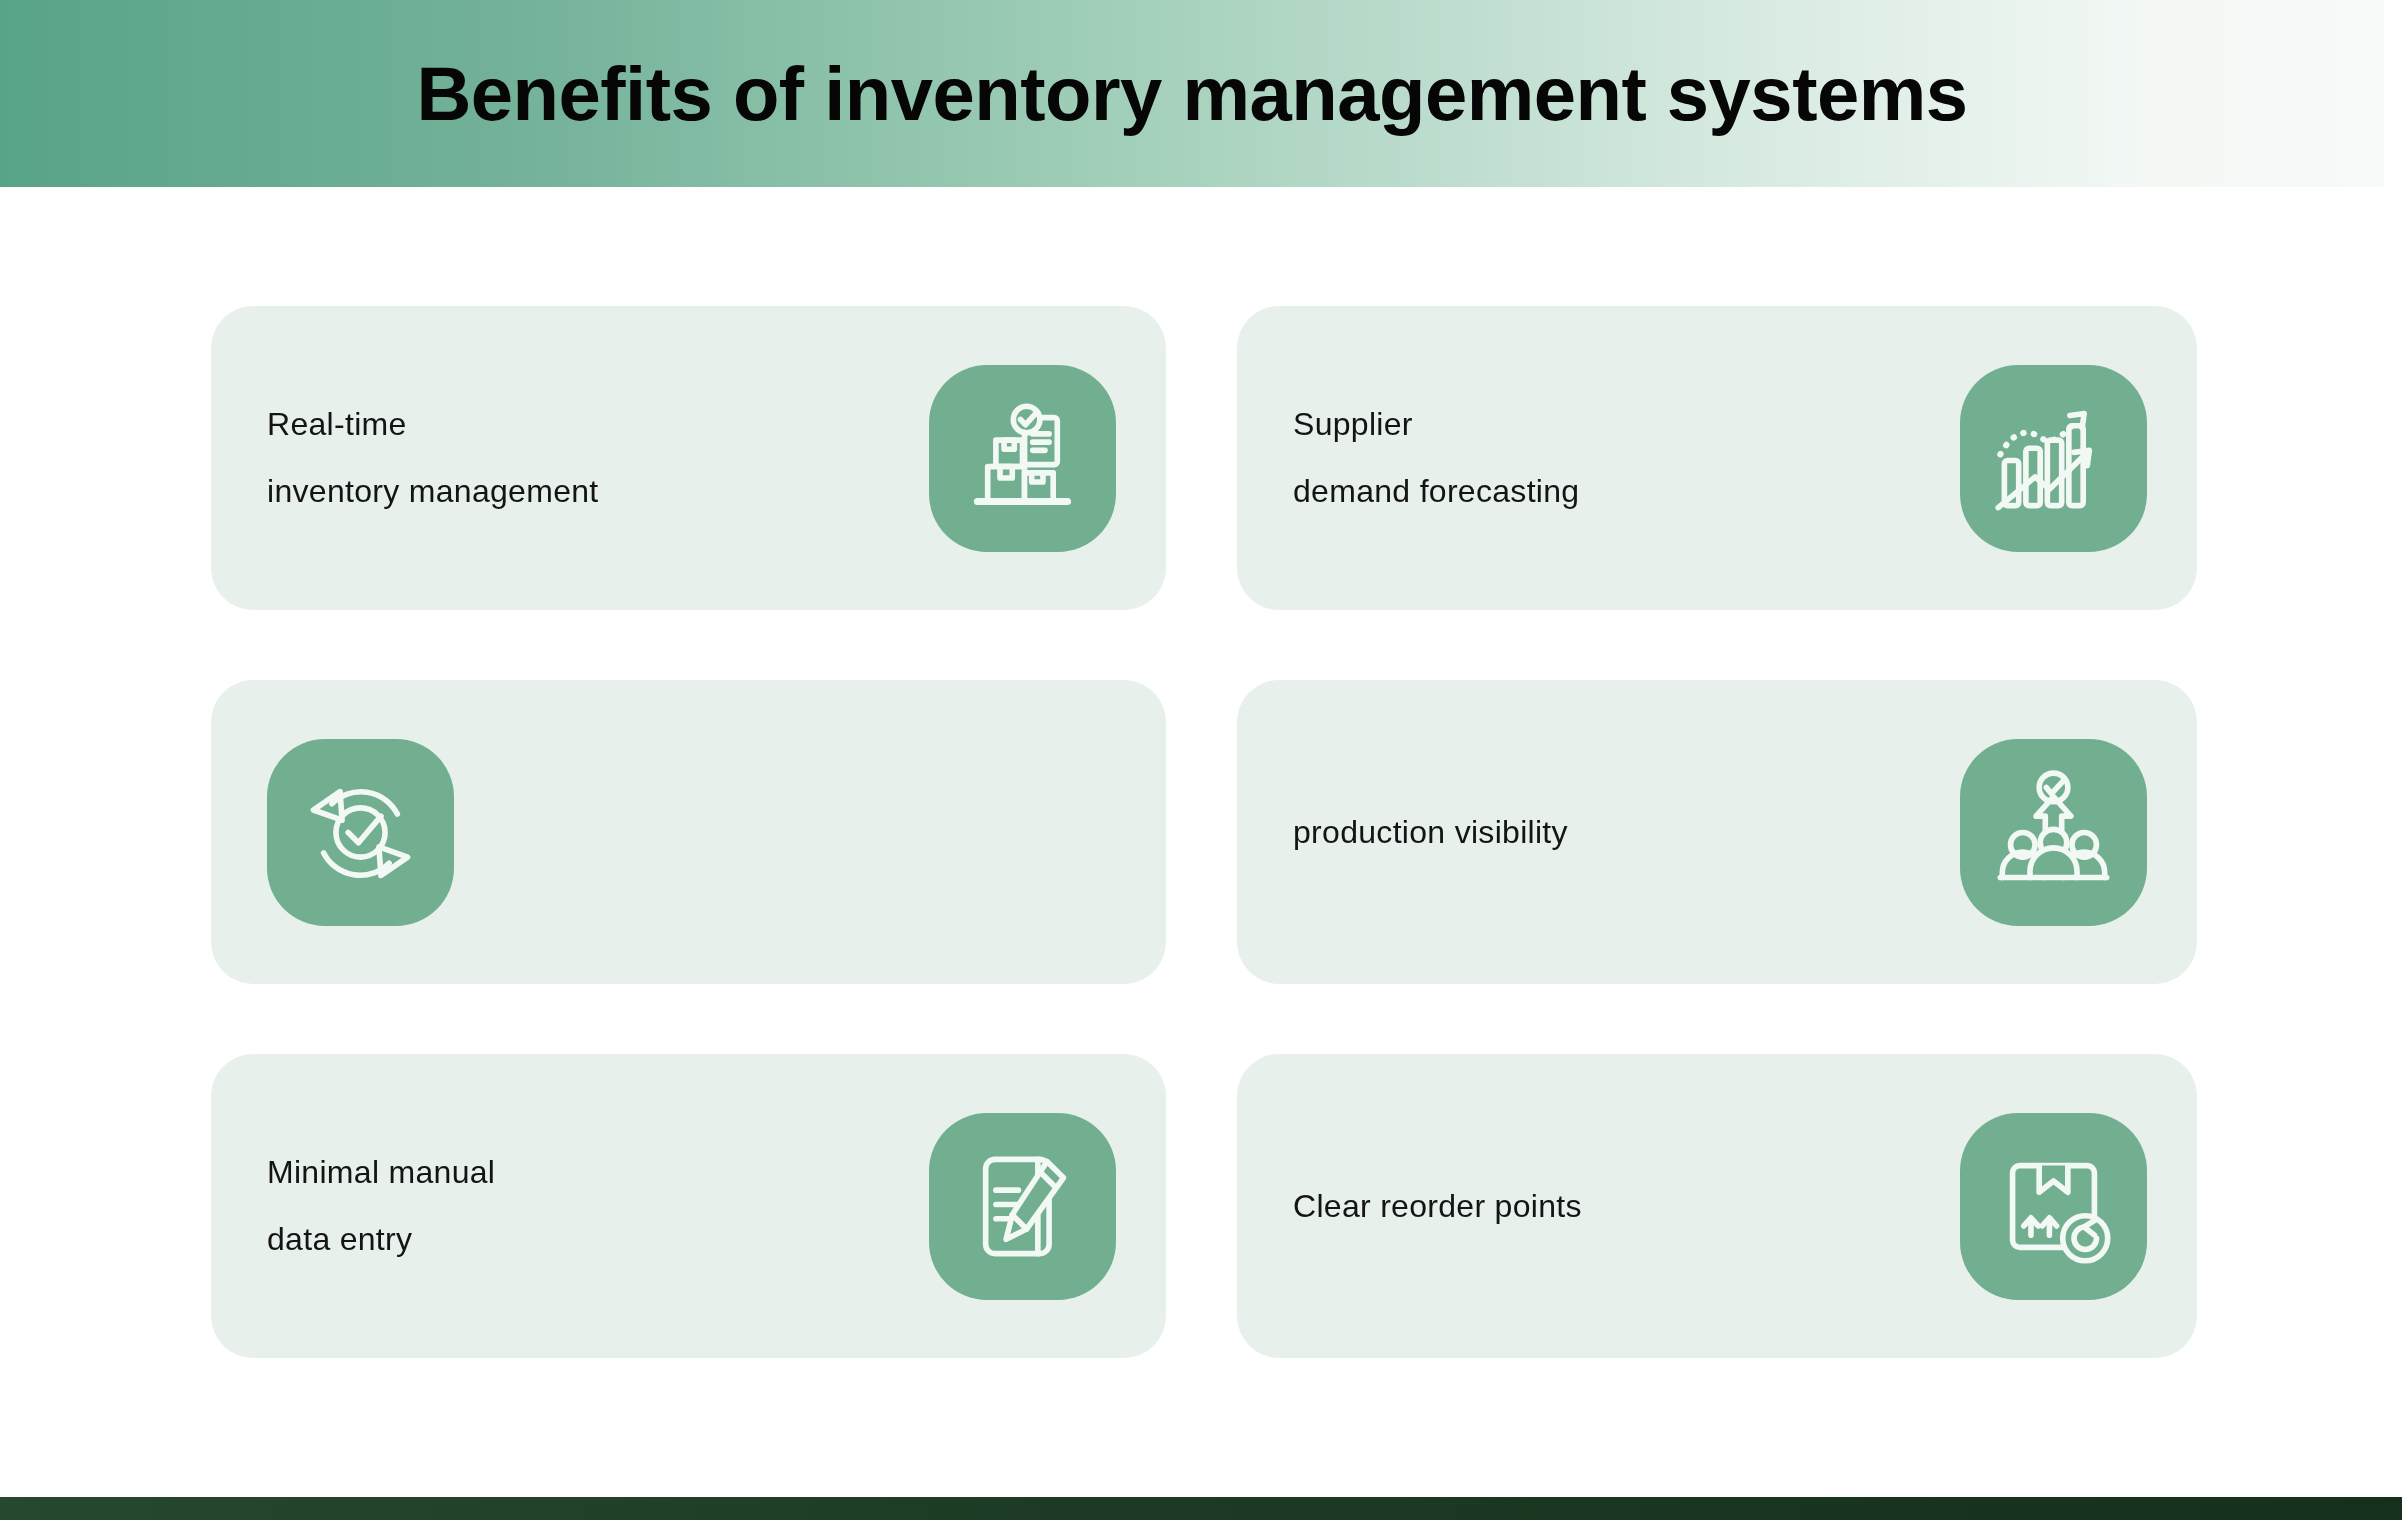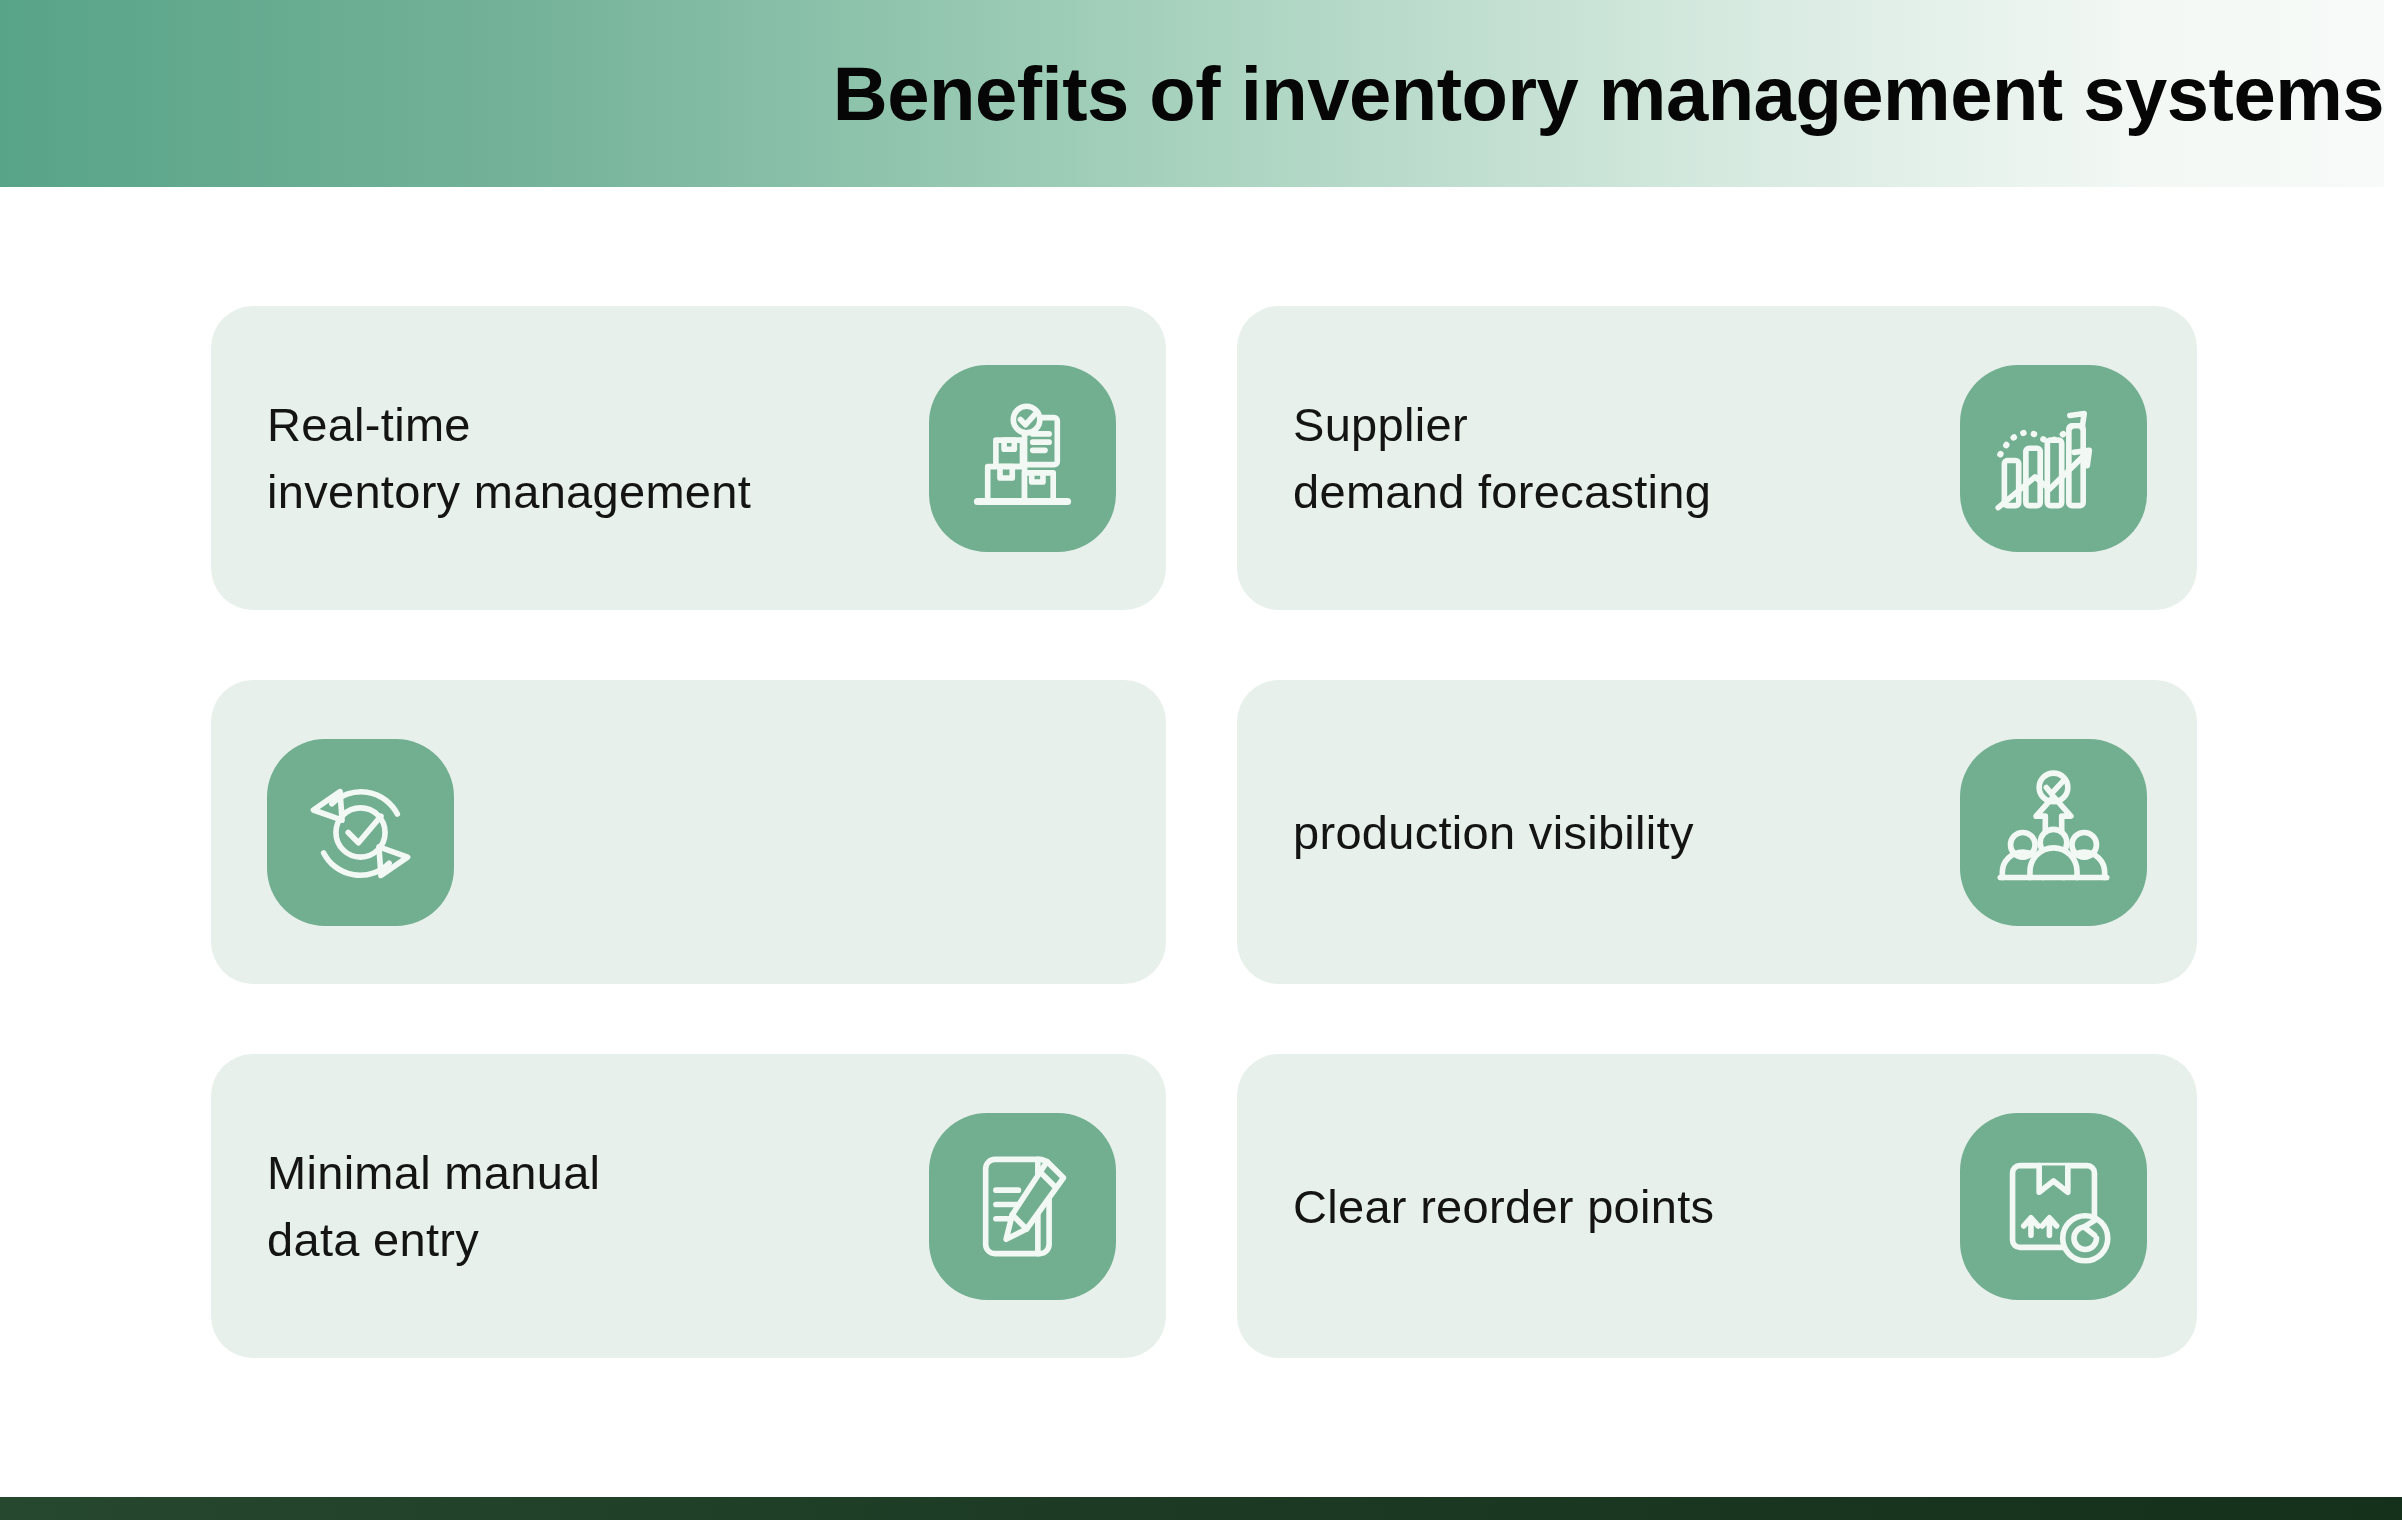--- a/index.html
+++ b/index.html
@@ -11,21 +11,21 @@
   .page{
     position:relative;
     width:2403px;height:1520px;
     overflow:hidden;
     background:#ffffff;
     font-family:"Liberation Sans", sans-serif;
   }
   .banner{
     position:absolute;top:0;left:0;width:2384px;height:187px;
     background:linear-gradient(90deg,#58a488 0%,#74b299 22%,#9ecdb7 45%,#d5e9df 72%,#f3f8f5 90%,#f7faf8 100%);
-    display:flex;align-items:center;justify-content:flex-end;
+    display:flex;align-items:center;justify-content:center;
   }
   .banner h1{
     margin:0;
     font-size:76px;
     font-weight:700;
     letter-spacing:-0.5px;
     color:#060606;
   }
   .cards-grid{
     position:absolute;left:211px;top:306px;
@@ -38,21 +38,21 @@
   .card{
     background:var(--card-bg);
     border-radius:42px;
     display:flex;
     align-items:center;
     justify-content:space-between;
     padding:0 50px 0 56px;
     box-sizing:border-box;
   }
   .card-label{
-    font-size:47px;
+    font-size:32px;
     line-height:67px;
     letter-spacing:0.3px;
     color:#141414;
   }
   .card-label div:empty{display:none;}
   .icon-tile{
     width:187px;height:187px;
     background:var(--tile);
     border-radius:58px;
     flex-shrink:0;

